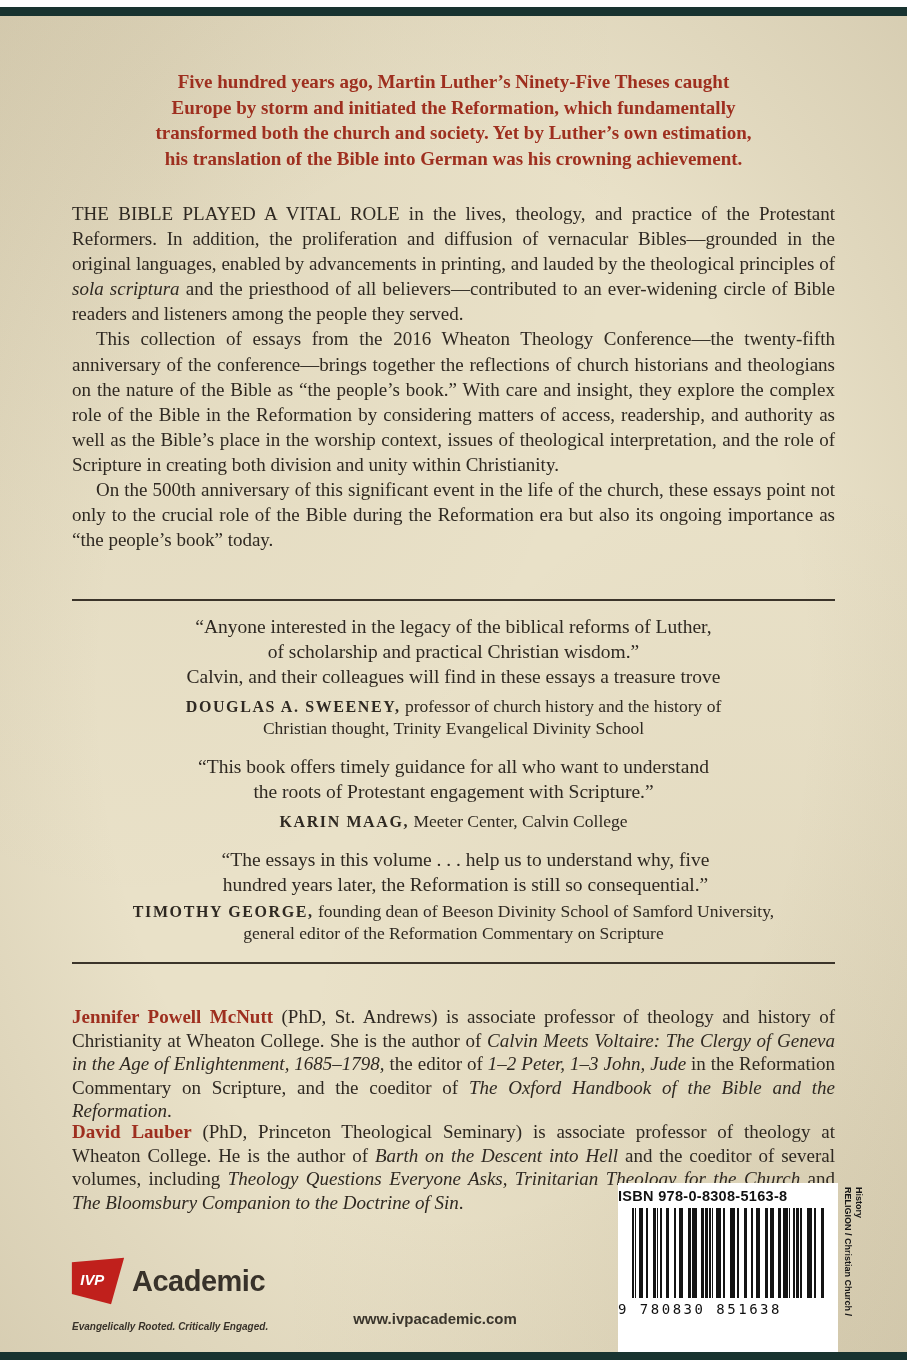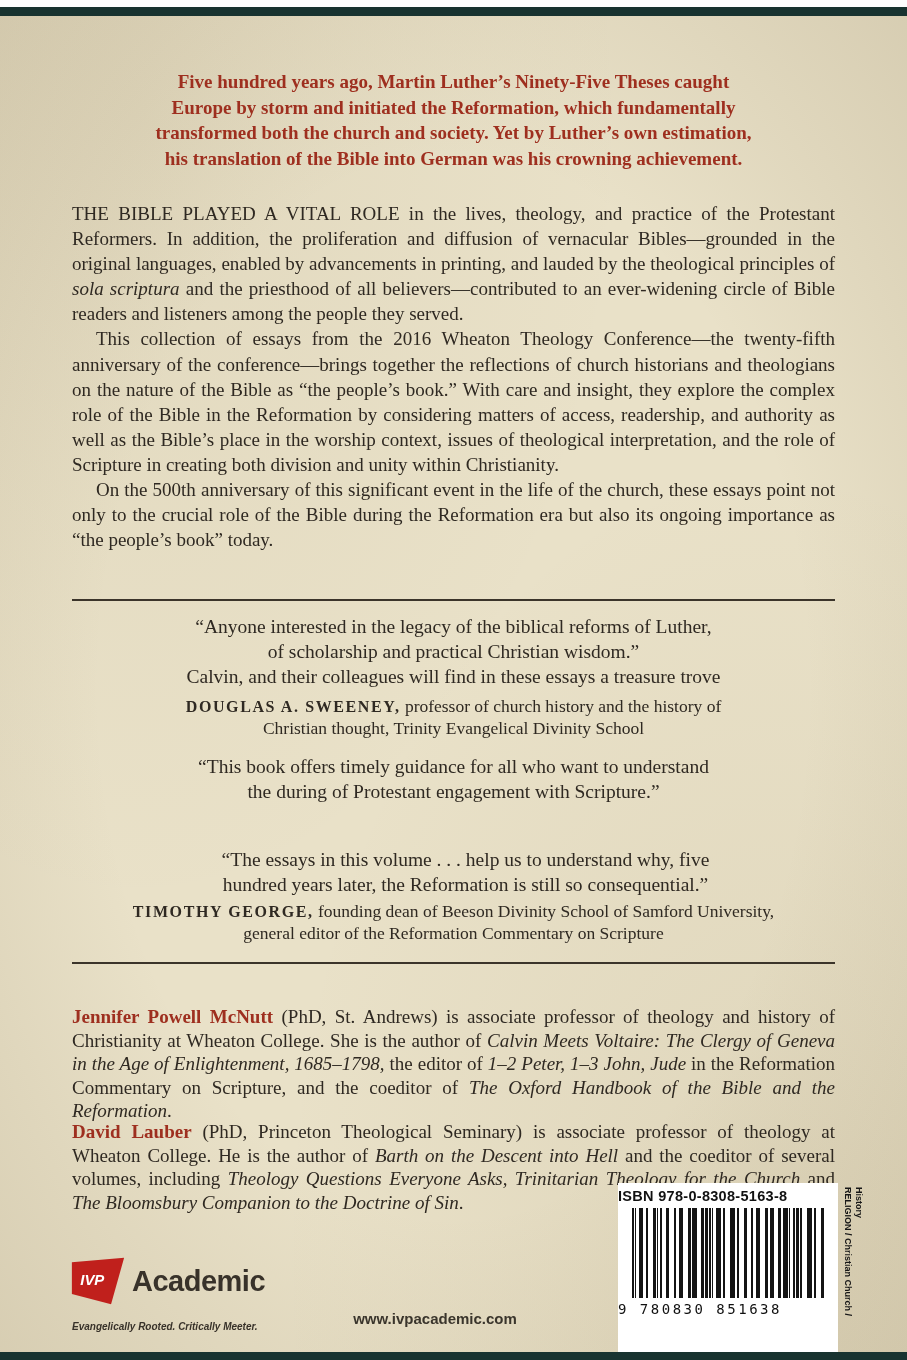--- a/index.html
+++ b/index.html
@@ -109,22 +109,23 @@
 
   <div class="quote quote-1">
     <div>“Anyone interested in the legacy of the biblical reforms of Luther,</div>
     <div>of scholarship and practical Christian wisdom.”</div>
     <div>Calvin, and their colleagues will find in these essays a treasure trove</div>
   </div>
   <p class="attr attr-1"><span class="attr-name">DOUGLAS A. SWEENEY,</span><span> professor of church history and the history of Christian thought, Trinity Evangelical Divinity School</span></p>
 
   <div class="quote quote-2">
     <div>“This book offers timely guidance for all who want to understand</div>
-    <div>the during of Protestant engagement with Scripture.”</div>
+    <div>the roots of Protestant engagement with Scripture.”</div>
   </div>
+  <p class="attr attr-2"><span class="attr-name">KARIN MAAG,</span><span> Meeter Center, Calvin College</span></p>
 
   <div class="quote quote-3">
     <div>“The essays in this volume . . . help us to understand why, five</div>
     <div>hundred years later, the Reformation is still so consequential.”</div>
   </div>
   <p class="attr attr-3"><span class="attr-name">TIMOTHY GEORGE,</span><span> founding dean of Beeson Divinity School of Samford University, general editor of the Reformation Commentary on Scripture</span></p>
 
   <hr class="rule rule-2">
 
   <p class="bio bio-1"><span class="bio-name">Jennifer Powell McNutt</span><span> (PhD, St. Andrews) is associate professor of theology and history of Christianity at Wheaton College. She is the author of </span><span class="italic">Calvin Meets Voltaire: The Clergy of Geneva in the Age of Enlightenment, 1685–1798,</span><span> the editor of </span><span class="italic">1–2 Peter, 1–3 John, Jude</span><span> in the Reformation Commentary on Scripture, and the coeditor of </span><span class="italic">The Oxford Handbook of the Bible and the Reformation</span><span>.</span></p>
@@ -142,18 +143,18 @@
     <div>History</div>
   </div>
 
   <div class="publisher">
     <svg class="ivp-mark" viewBox="0 0 60 50" xmlns="http://www.w3.org/2000/svg">
       <polygon points="2,5 58,0 44,50 2,39" fill="#c0201c"></polygon>
       <text x="11" y="29" fill="#ffffff" font-family="Liberation Sans, sans-serif" font-style="italic" font-weight="bold" font-size="16">IVP</text>
     </svg>
     <span class="publisher-name">Academic</span>
   </div>
-  <div class="tagline">Evangelically Rooted. Critically Meeter.</div>
+  <div class="tagline">Evangelically Rooted. Critically Engaged.</div>
   <div class="website">www.ivpacademic.com</div>
 
   <div class="bar bar-bottom"></div>
 
 </div>
 
 </body></html>

